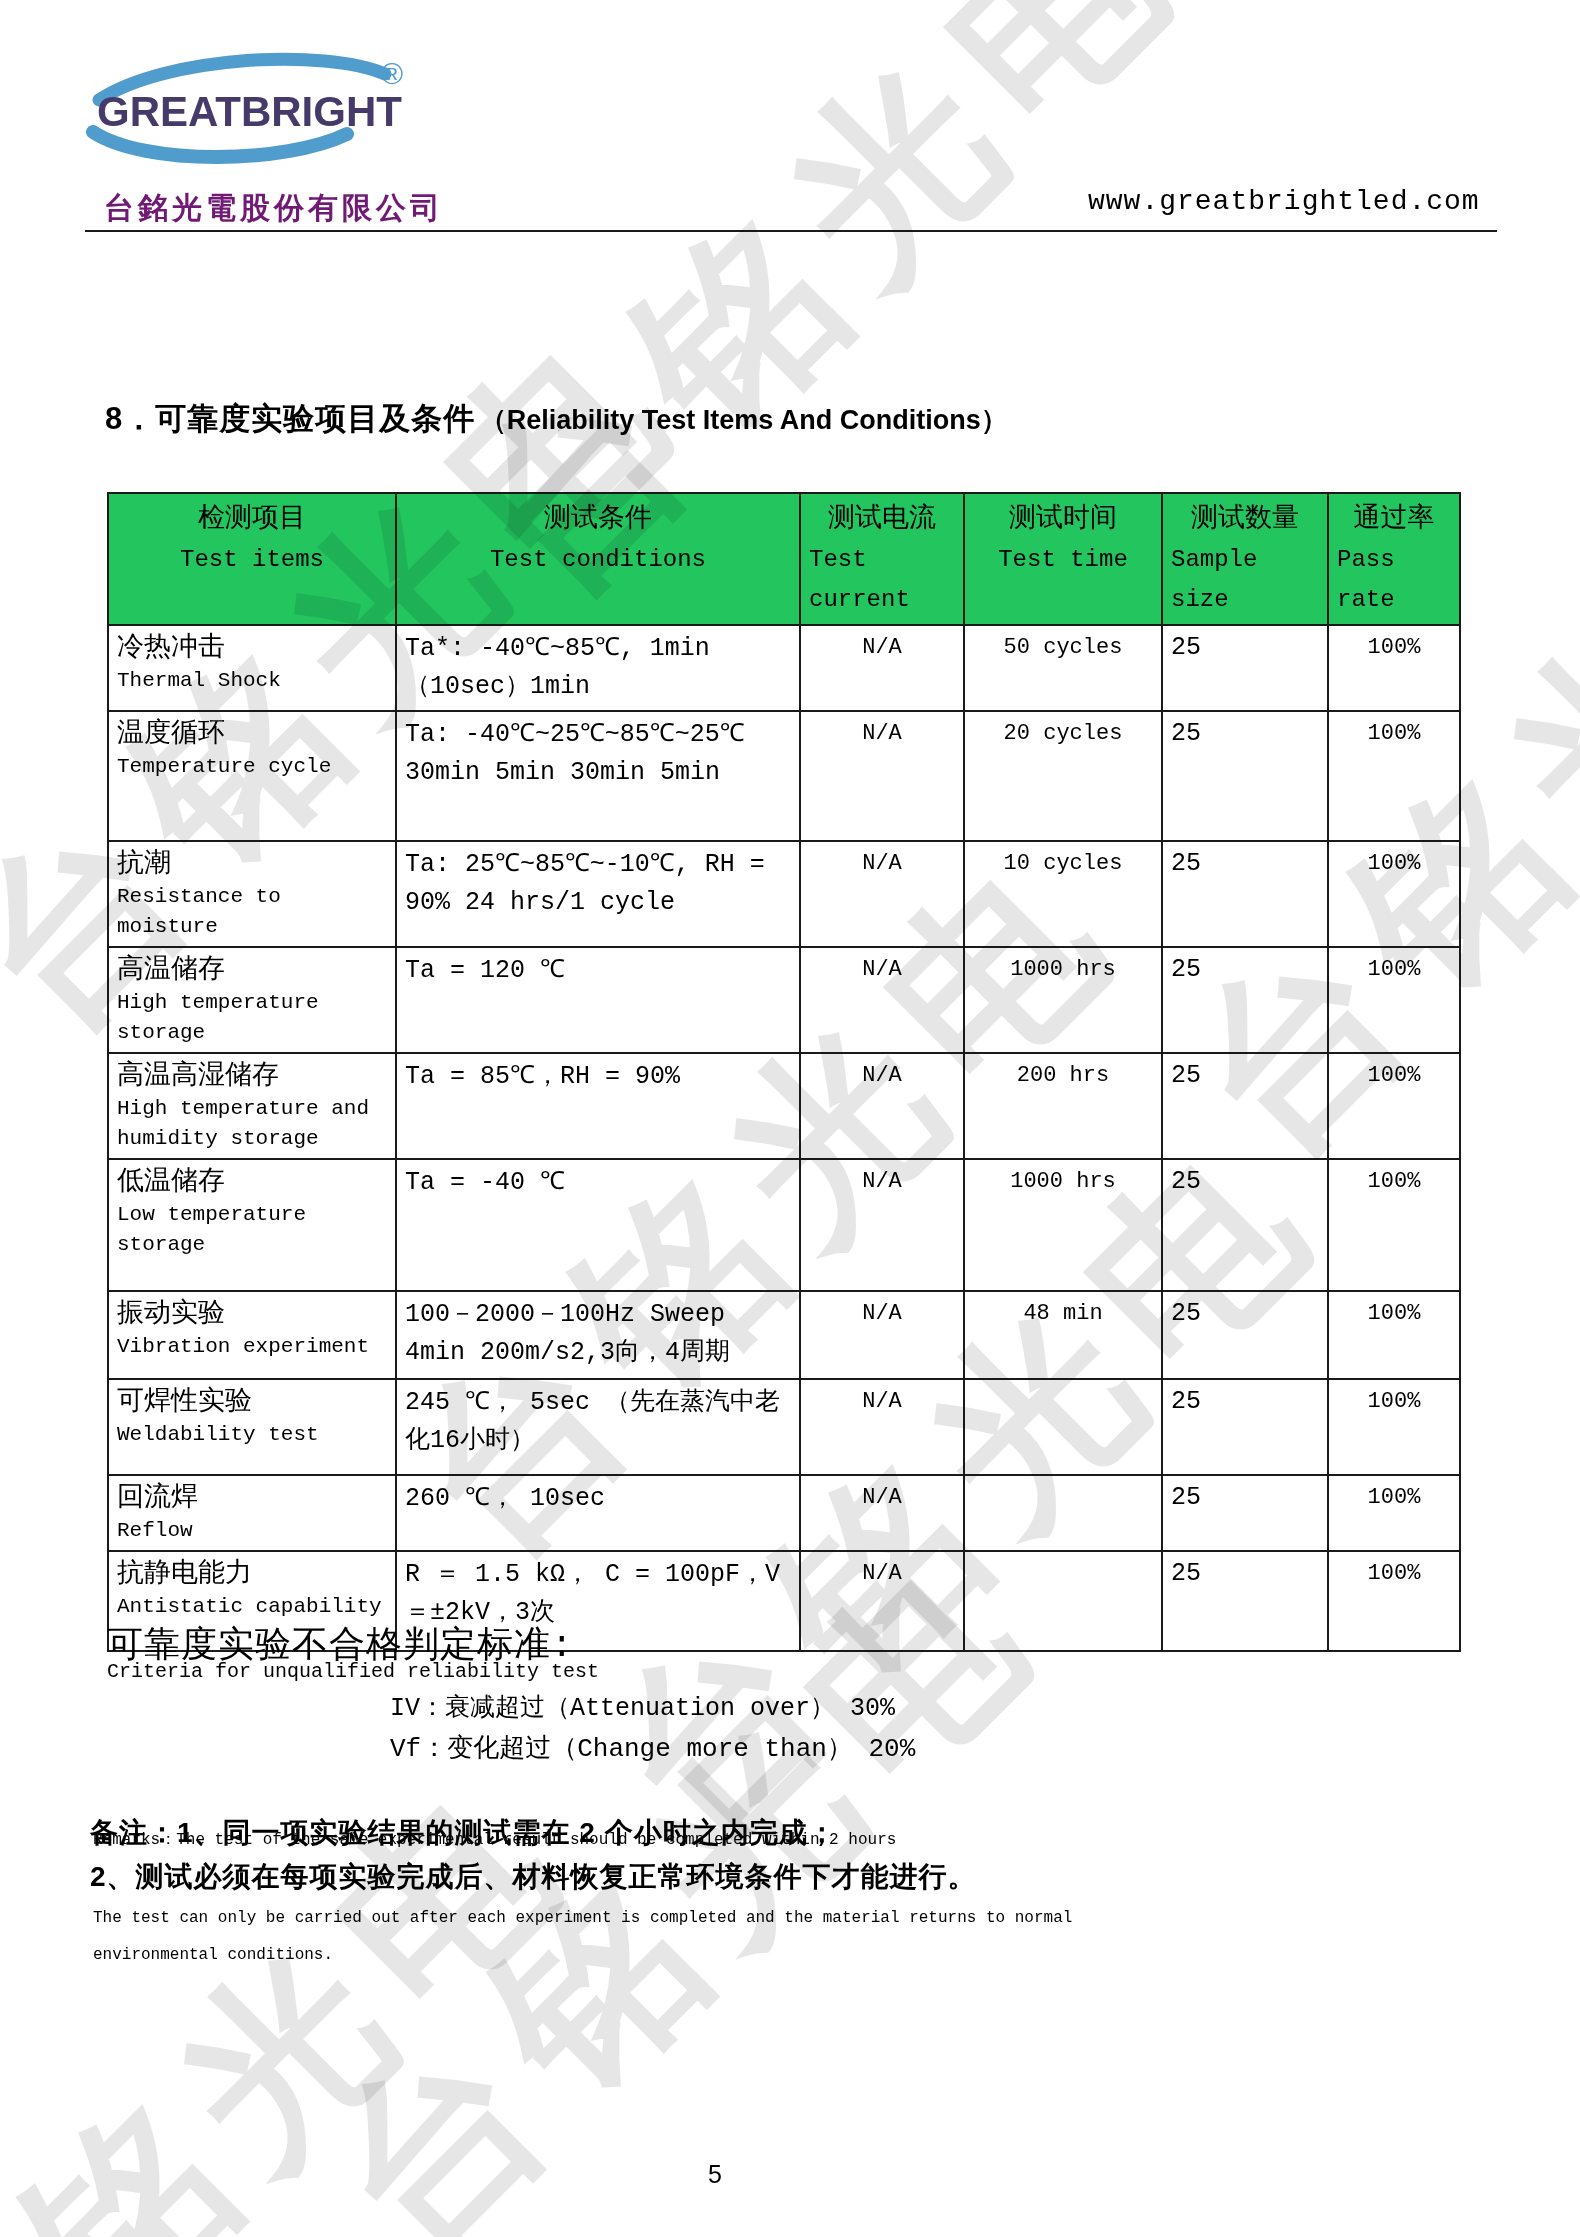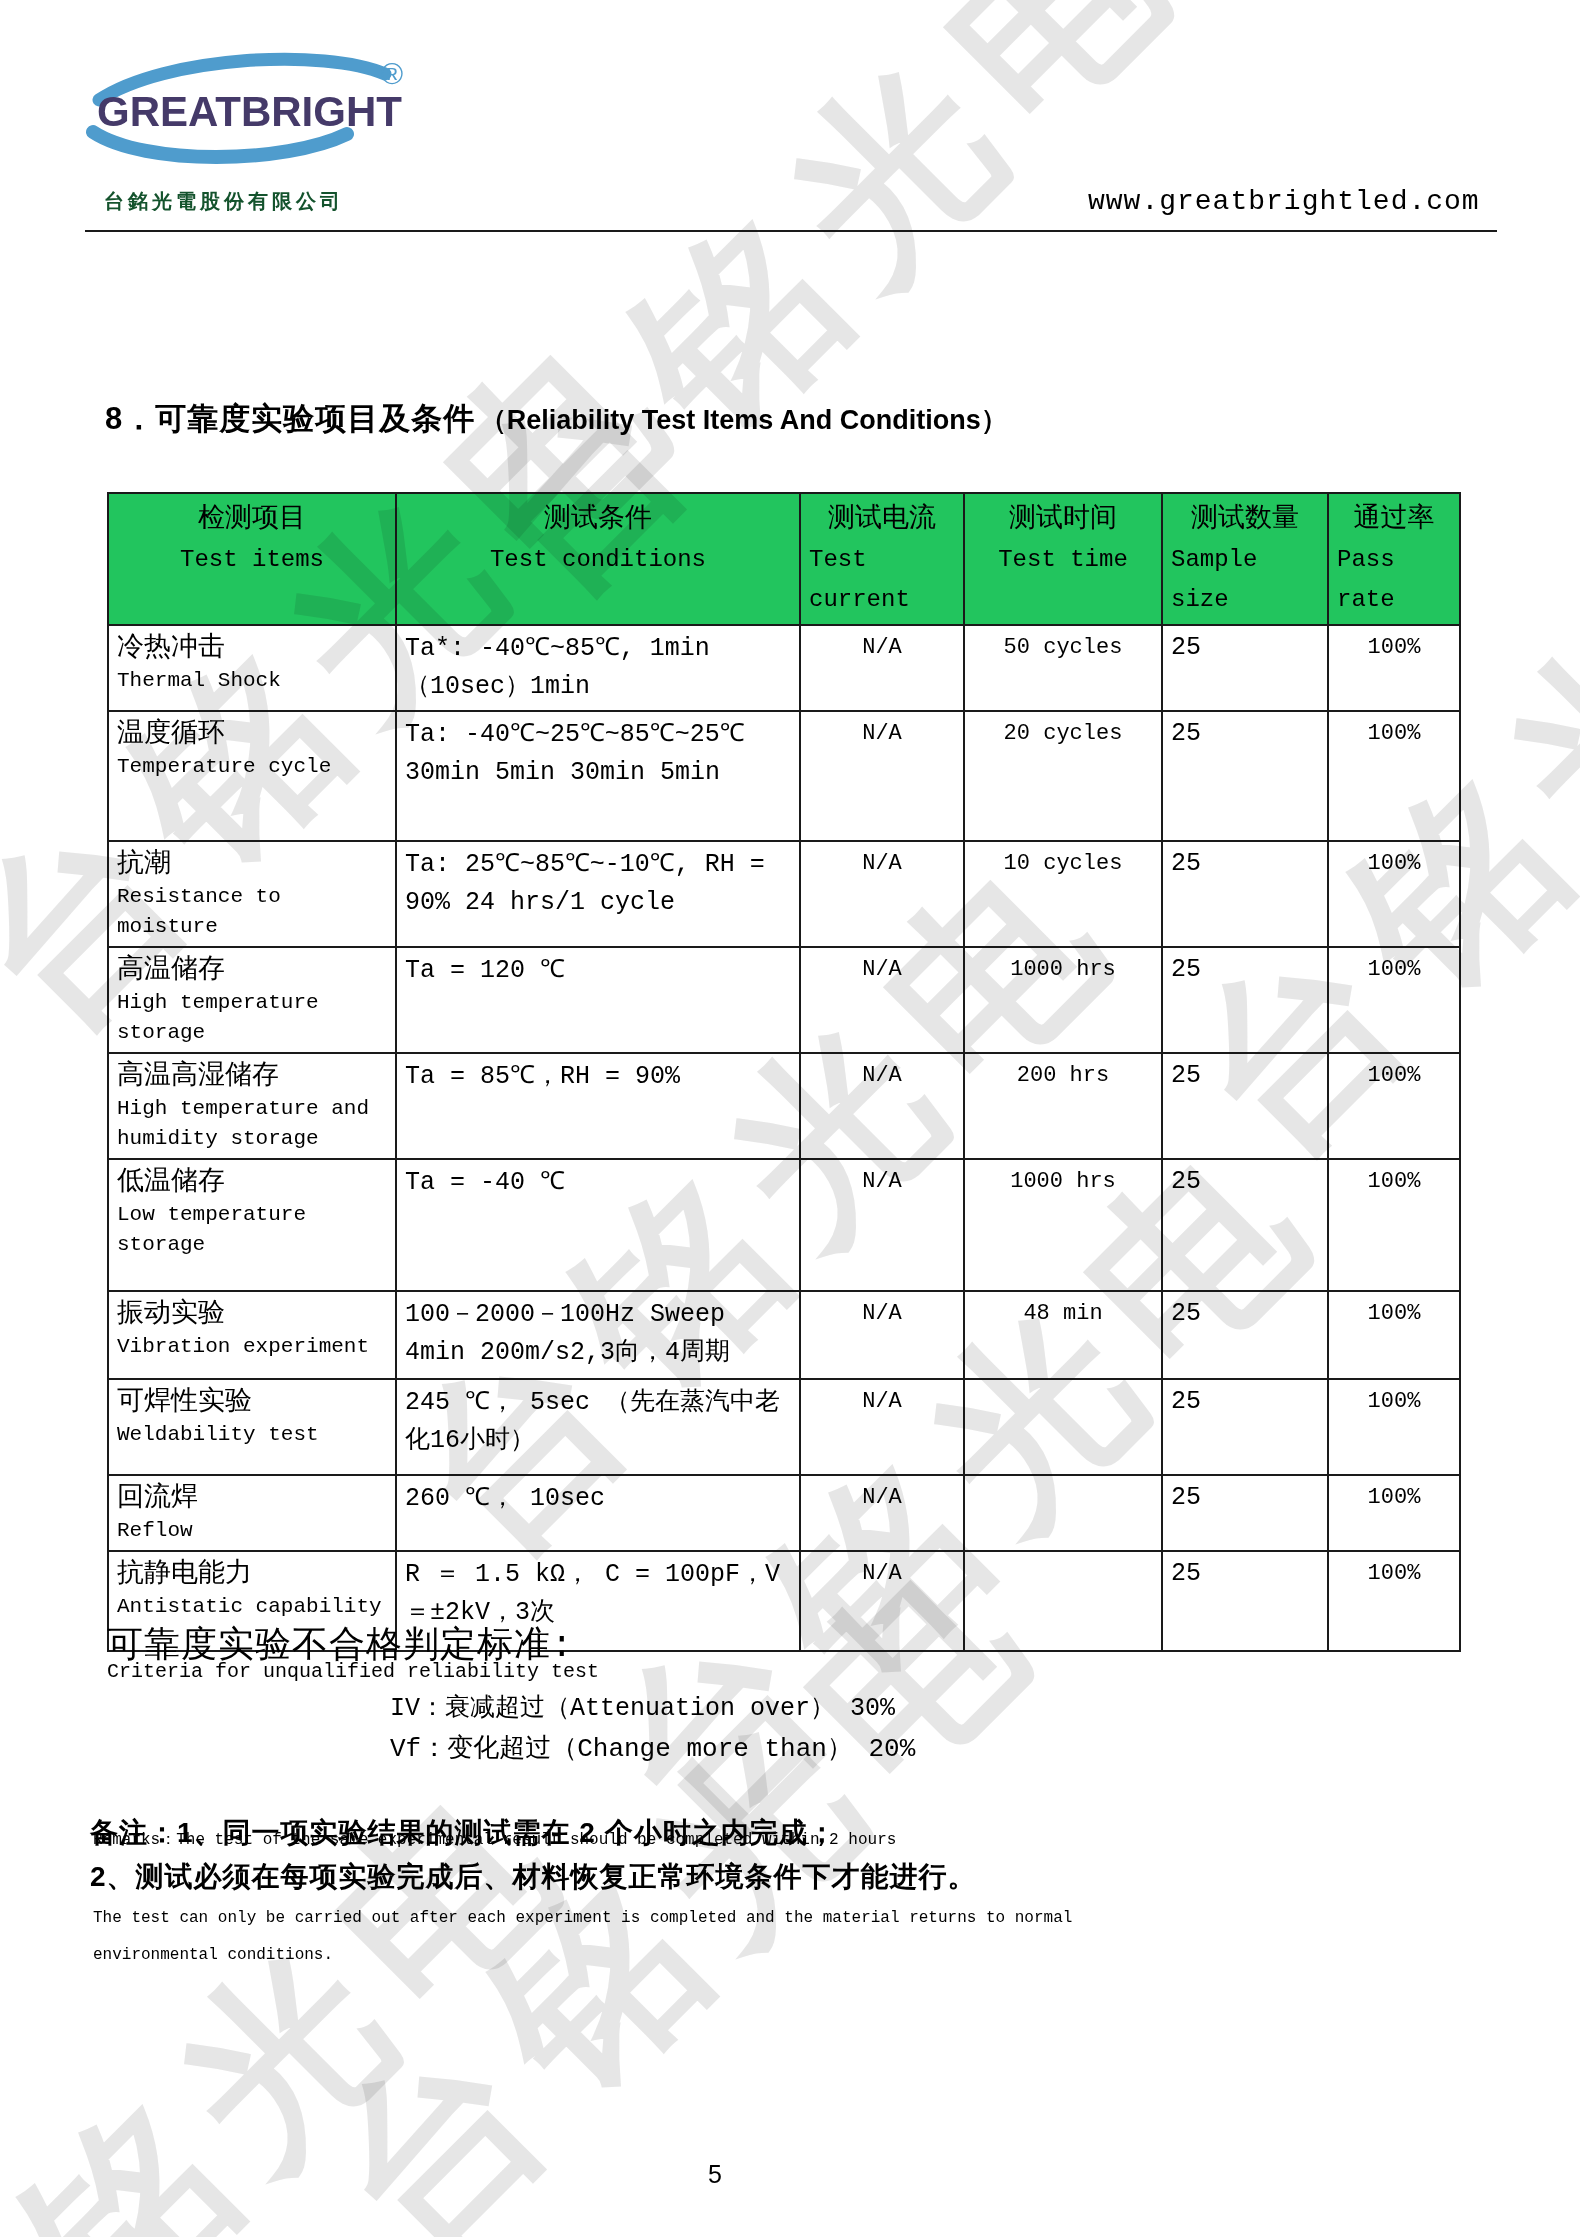--- a/index.html
+++ b/index.html
@@ -10,22 +10,22 @@
   
   .wm {
     position:absolute; white-space:nowrap; z-index:5; pointer-events:none;
     font-family:"Liberation Sans", sans-serif; font-weight:bold;
     font-size:195px; letter-spacing:28px; color:rgba(190,190,190,0.38);
     mix-blend-mode:multiply; transform:rotate(-45deg);
   }
   
   .logo { position:absolute; left:85px; top:50px; width:340px; height:135px; }
   .company-name {
-    position:absolute; left:104px; top:188px; font-size:20px; font-weight:bold;
-    letter-spacing:4px; color:#14532d;
+    position:absolute; left:104px; top:188px; font-size:30px; font-weight:bold;
+    letter-spacing:4px; color:#701a75;
   }
   .website {
     position:absolute; left:1088px; top:186px; font-size:28px; letter-spacing:1px;
     font-family:"Liberation Mono","DejaVu Sans Mono",monospace; color:#000;
   }
   .header-rule { position:absolute; left:85px; top:230px; width:1412px; height:2px; background:#1a1a1a; }
   
   .title { position:absolute; left:105px; top:398px; white-space:nowrap; }
   .title-cn { font-size:31px; font-weight:bold; letter-spacing:1px; }
   .title-en { font-size:27px; font-weight:bold; }

